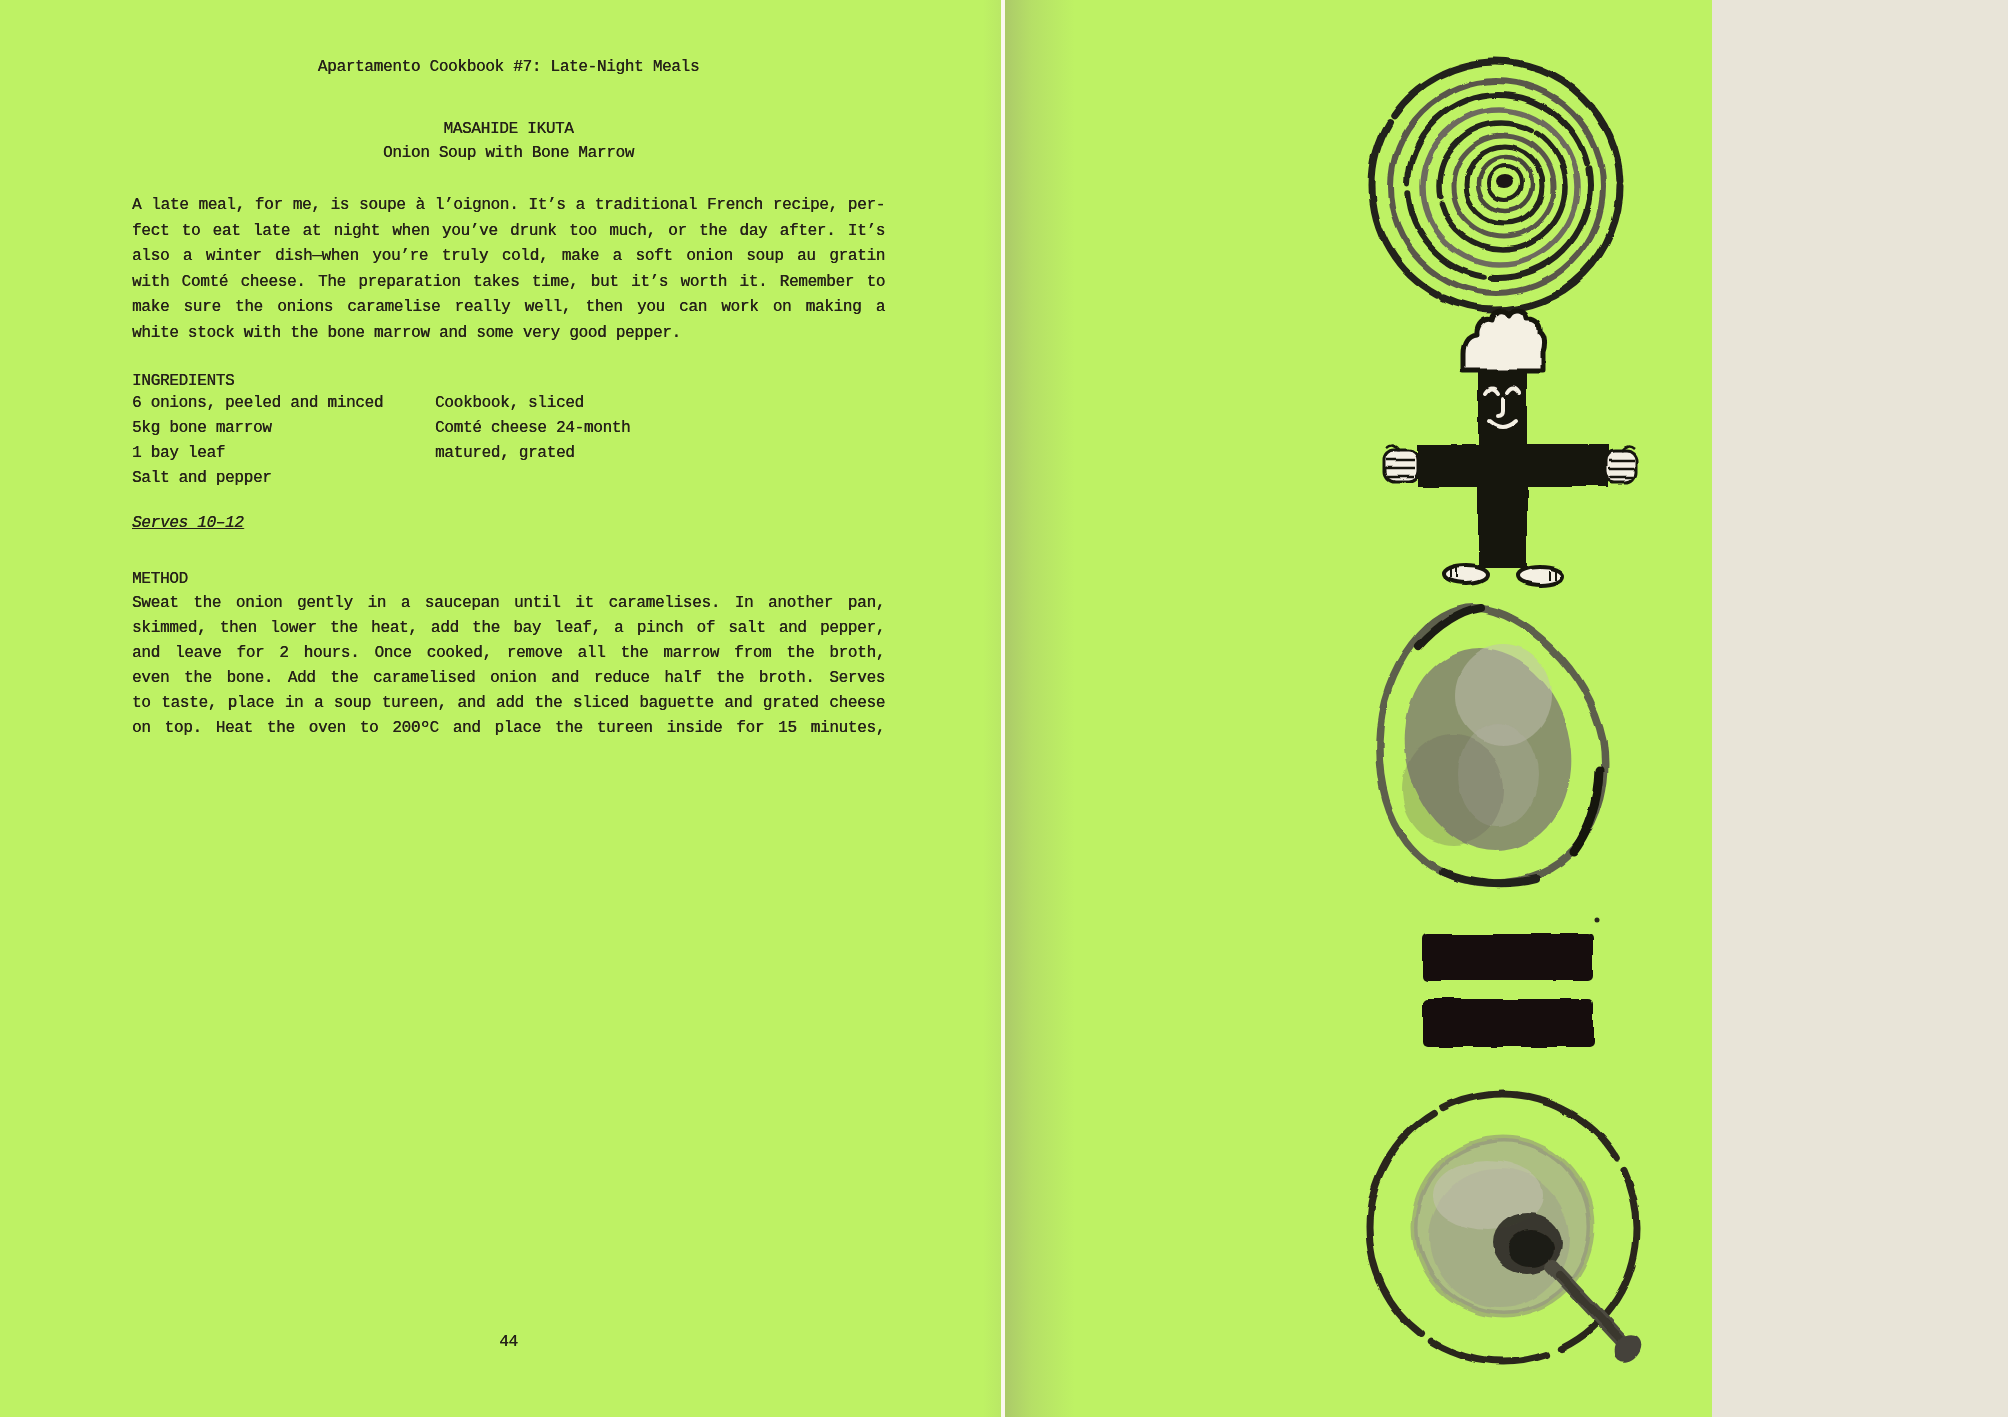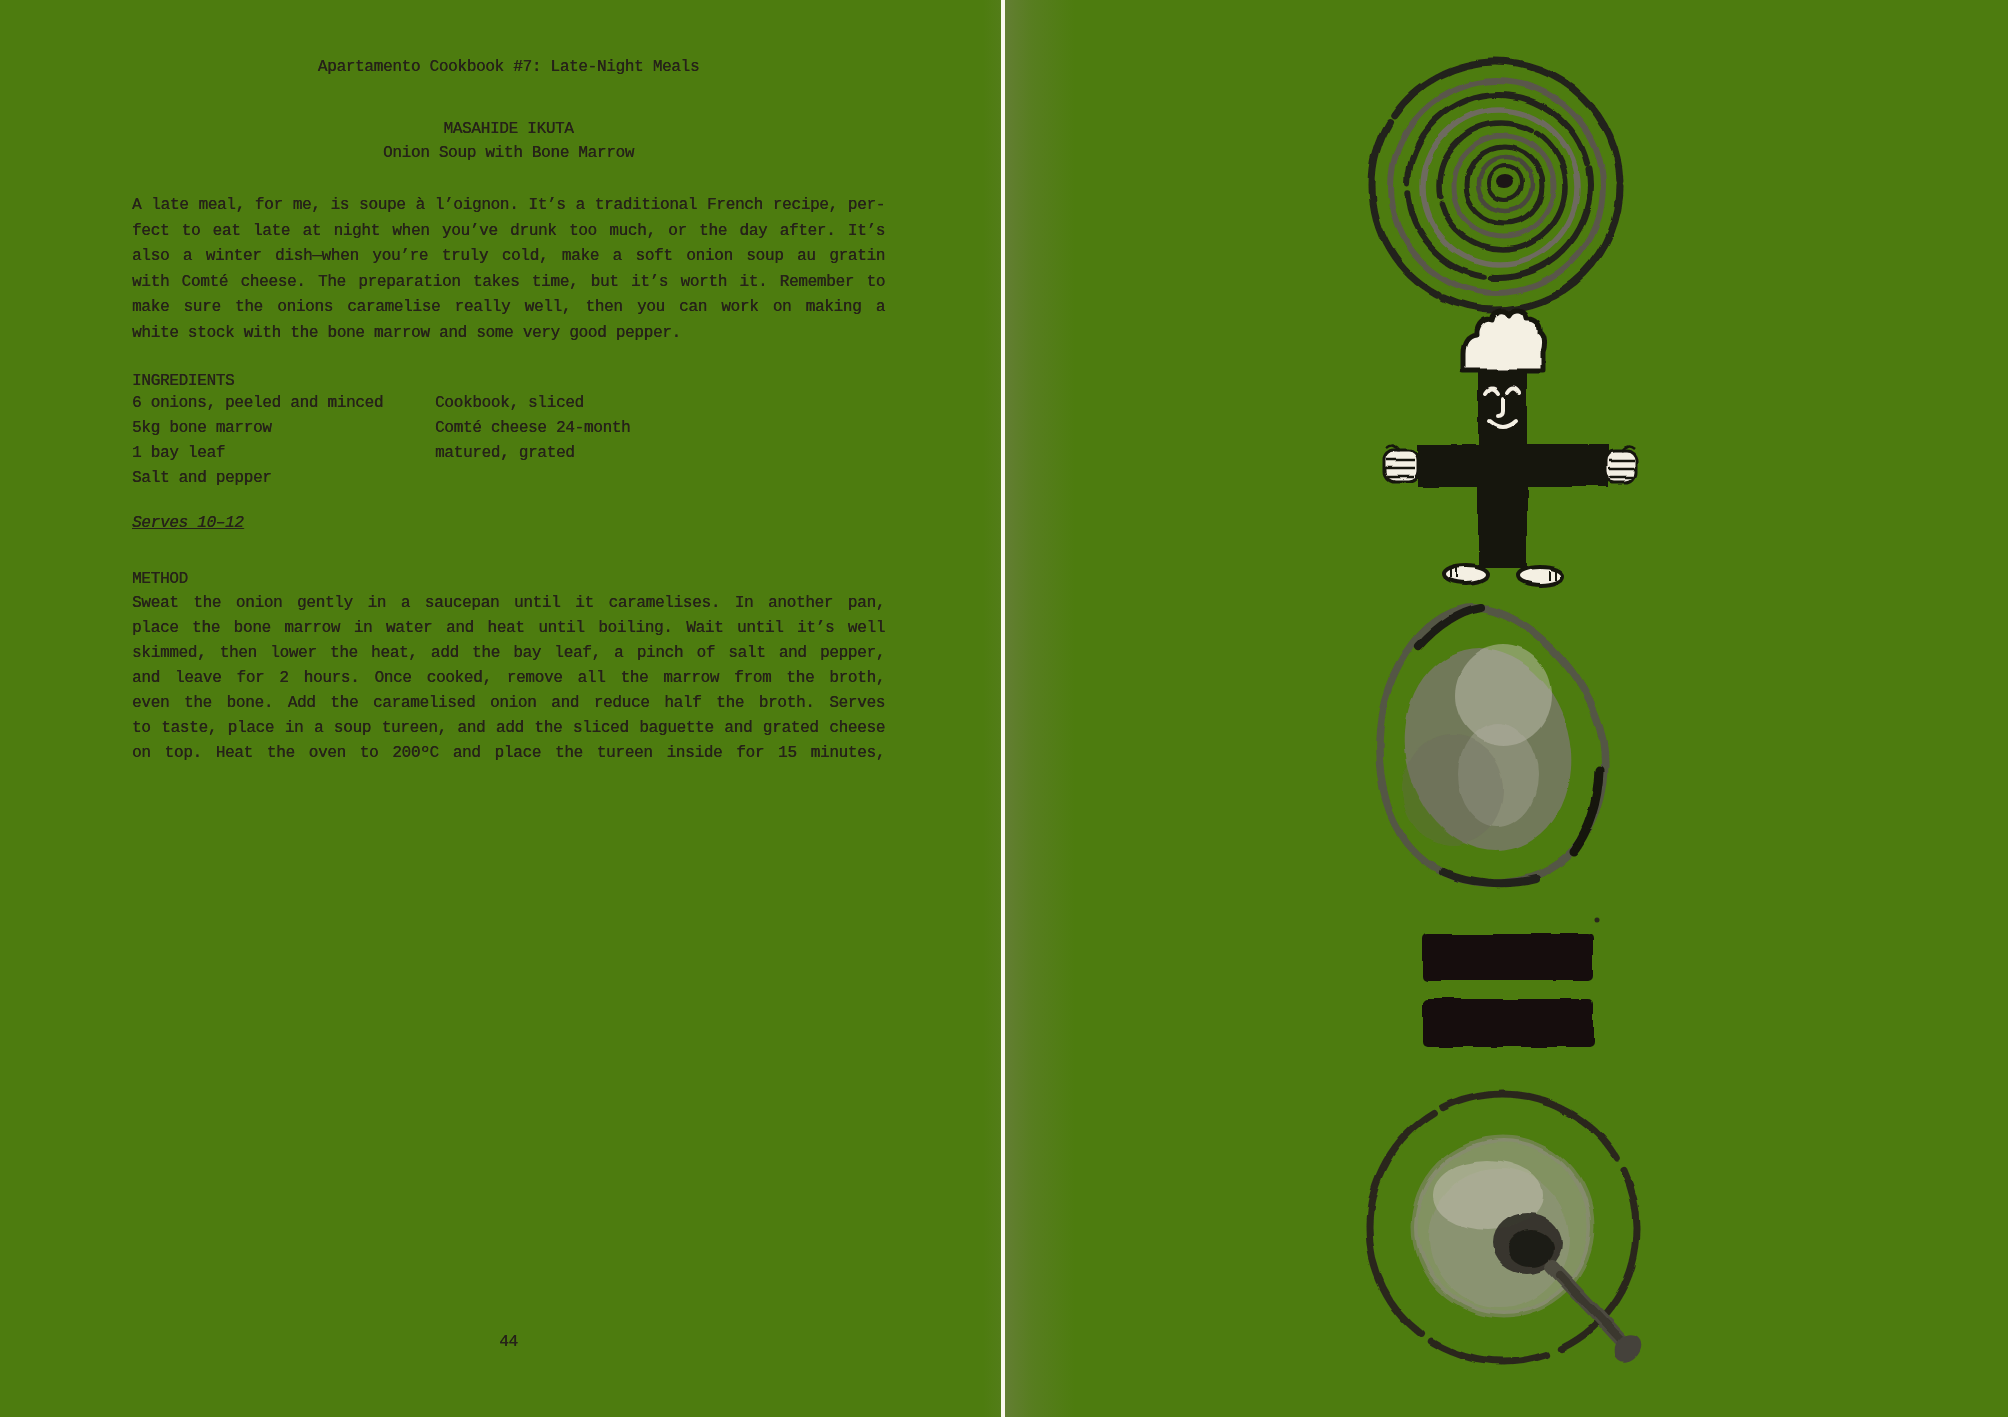--- a/index.html
+++ b/index.html
@@ -1,22 +1,23 @@
 <!DOCTYPE html>
 <html><head>
 <meta charset="utf-8">
 <style>
   html,body{margin:0;padding:0;background:#e8e4d8;}
   .spread{
     position:relative;
-    width:2008px;height:1417px;
-    background:#4d7c0f;
+    width:1700px;height:1417px;
+    background:#bef264;
     overflow:hidden;
     font-family:"Liberation Mono","DejaVu Sans Mono",monospace;
     color:#262219;
+    padding-left:12px;
   }
   
   .gutter-pre{position:absolute;top:0;height:100%;left:983px;width:20px;
     background:linear-gradient(to right, rgba(139,131,115,0), rgba(139,131,115,.10));}
   .gutter-highlight{position:absolute;top:0;height:100%;left:1001px;width:4px;background:#fbf8ee;}
   .gutter-shadow{position:absolute;top:0;height:100%;left:1005px;width:70px;
     background:linear-gradient(to right, rgba(139,131,115,.36), rgba(139,131,115,.17) 38%, rgba(139,131,115,0) 100%);}
   
   .col{position:absolute;left:132px;width:753px;}
   .txt{font-size:16px;letter-spacing:-0.3px;text-shadow:0.3px 0 0 currentColor;}
@@ -75,21 +76,20 @@
         <div>matured, grated</div>
       </div>
     </div>
 
     <div class="col txt serves">Serves 10–12</div>
 
     <div class="col txt method-heading">METHOD</div>
 
     <div class="col txt method">
       <div class="jline">Sweat the onion gently in a saucepan until it caramelises. In another pan,</div>
-      <div class="jline">place the bone marrow in water and heat until boiling. Wait until it’s well</div>
       <div class="jline">skimmed, then lower the heat, add the bay leaf, a pinch of salt and pepper,</div>
       <div class="jline">and leave for 2 hours. Once cooked, remove all the marrow from the broth,</div>
       <div class="jline">even the bone. Add the caramelised onion and reduce half the broth. Serves</div>
       <div class="jline">to taste, place in a soup tureen, and add the sliced baguette and grated cheese</div>
       <div class="jline">on top. Heat the oven to 200ºC and place the tureen inside for 15 minutes,</div>
     </div>
 
     <div class="col txt center page-number">44</div>
   </section>
 

